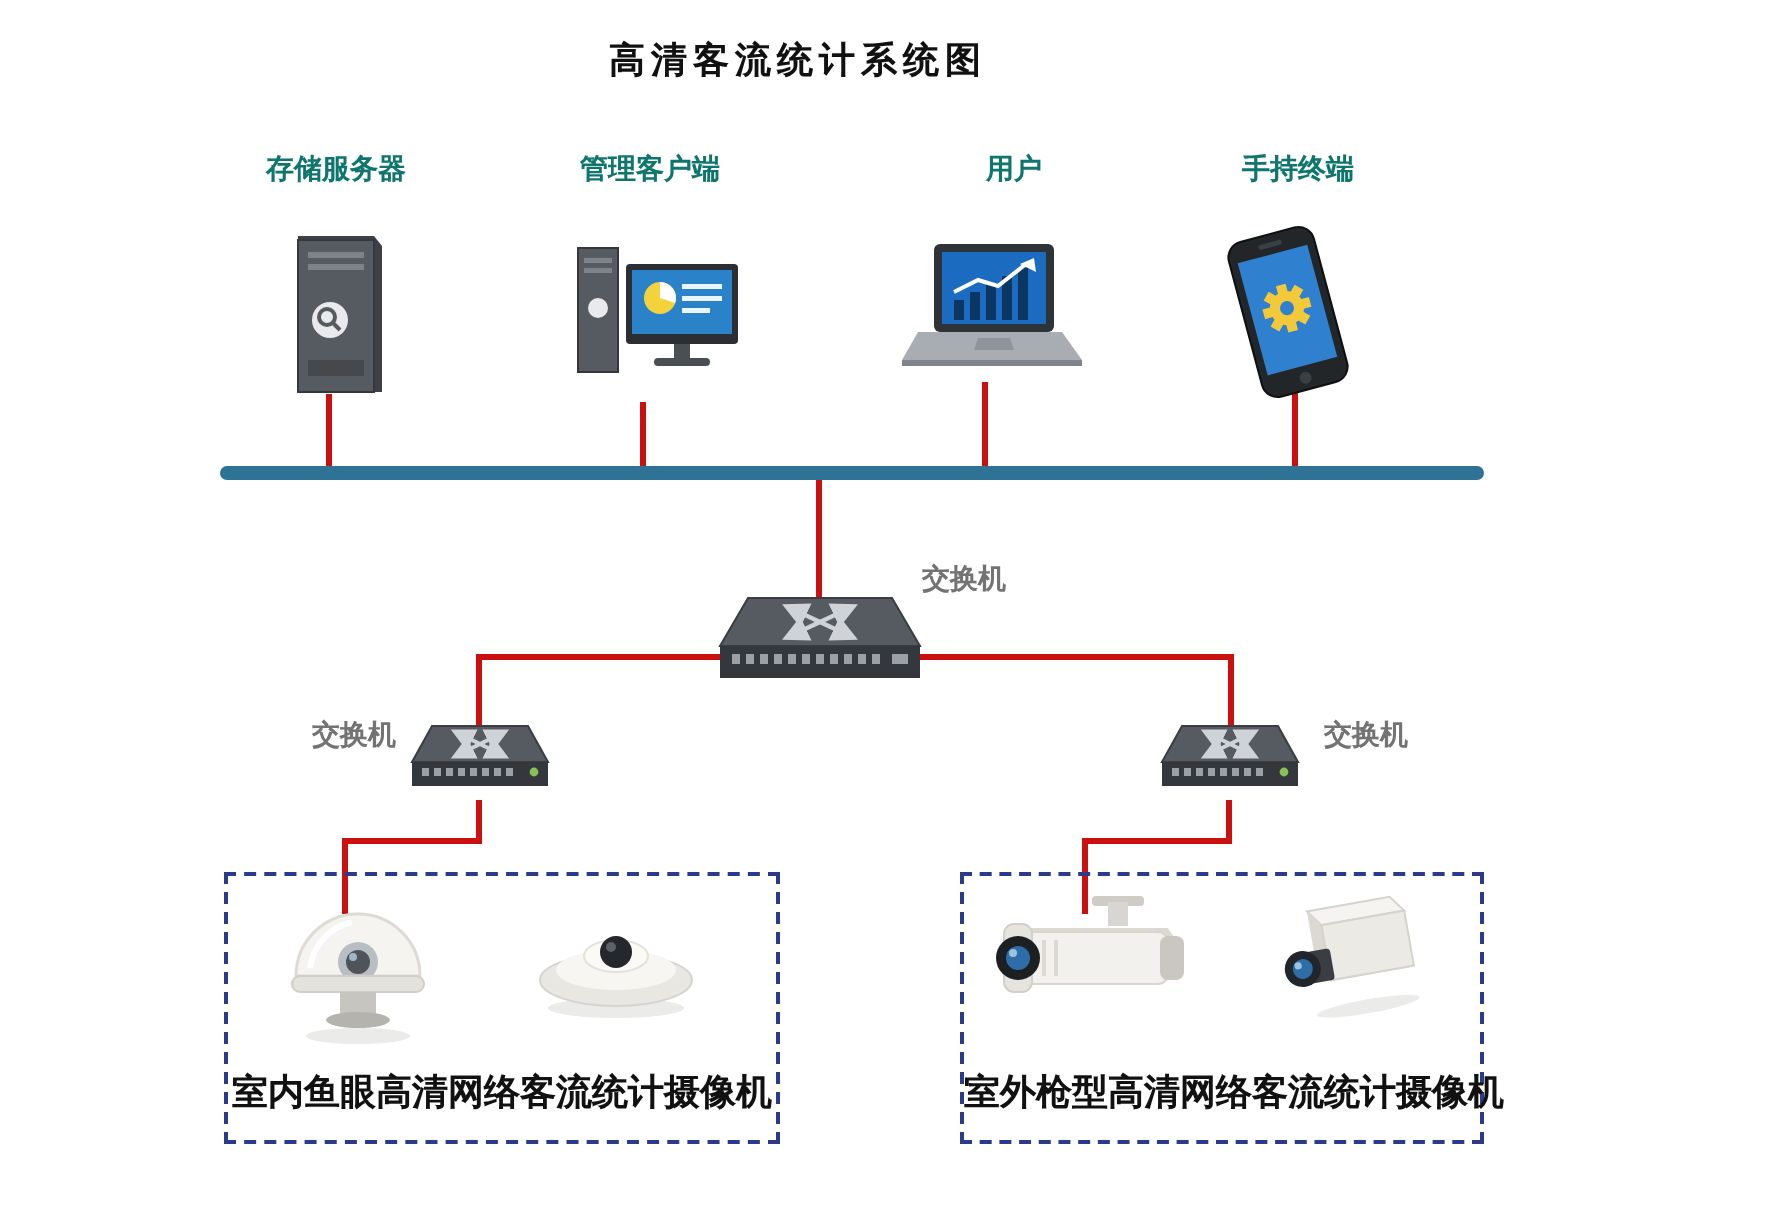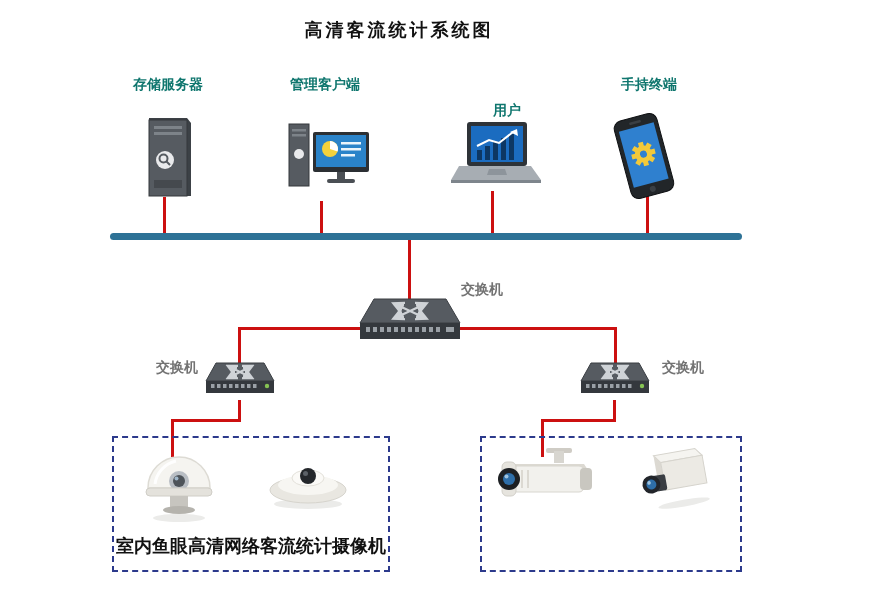--- a/index.html
+++ b/index.html
@@ -29,21 +29,21 @@
 </style>
 </head>
 <body>
 
 <div class="canvas">
 
   <div class="title">高清客流统计系统图</div>
 
   <div class="dev-label" style="left:168px; top:76px;">存储服务器</div>
   <div class="dev-label" style="left:325px; top:76px;">管理客户端</div>
-  <div class="dev-label" style="left:507px; top:76px;margin-top:26px;">用户</div>
+  <div class="dev-label" style="left:507px; top:76px;">用户</div>
   <div class="dev-label" style="left:649px; top:76px;">手持终端</div>
 
   <div class="vline" style="left:163px; top:197px; height:37px;"></div>
   <div class="vline" style="left:320px; top:201px; height:33px;"></div>
   <div class="vline" style="left:491px; top:191px; height:43px;"></div>
   <div class="vline" style="left:646px; top:194px; height:40px;"></div>
 
   <div class="vline" style="left:408px; top:239px; height:60px;"></div>
 
   <div class="hline" style="left:238px; top:327px; width:379px;"></div>
@@ -265,15 +265,16 @@
         <ellipse cx="40" cy="54" rx="26" ry="3.5" fill="#ebebe9"></ellipse>
         <polygon points="24,10 66,10 60,2 18,2" fill="#f5f4f0" stroke="#d5d3cc" stroke-width="1"></polygon>
         <polygon points="24,10 18,2 18,30 24,38" fill="#dcd9d2"></polygon>
         <rect x="24" y="10" width="42" height="28" fill="#eceae4" stroke="#d5d3cc" stroke-width="1"></rect>
         <rect x="12" y="22" width="14" height="16" rx="2" fill="#3a3e43"></rect>
         <circle cx="11" cy="30" r="9" fill="#22252a"></circle>
         <circle cx="11" cy="30" r="5" fill="#2e6ea8"></circle>
         <circle cx="9" cy="28" r="1.8" fill="#9fc3df"></circle>
       </svg>
     </div>
+    <div class="box-label">室外枪型高清网络客流统计摄像机</div>
   </div>
 
 </div>
 
 </body></html>

